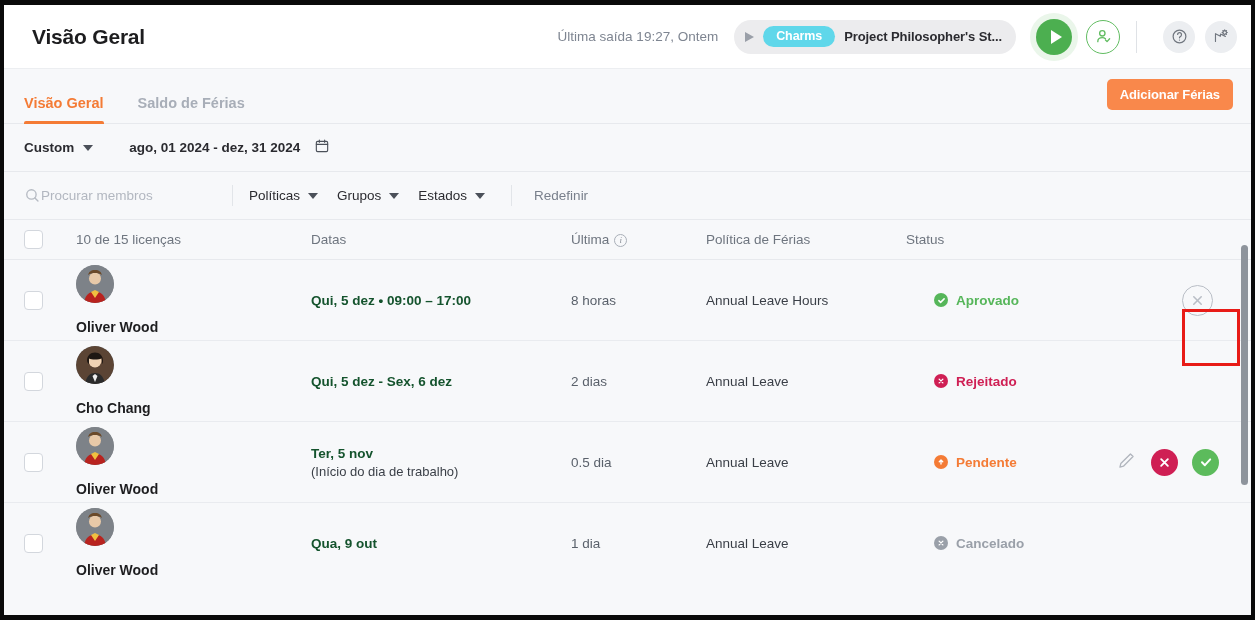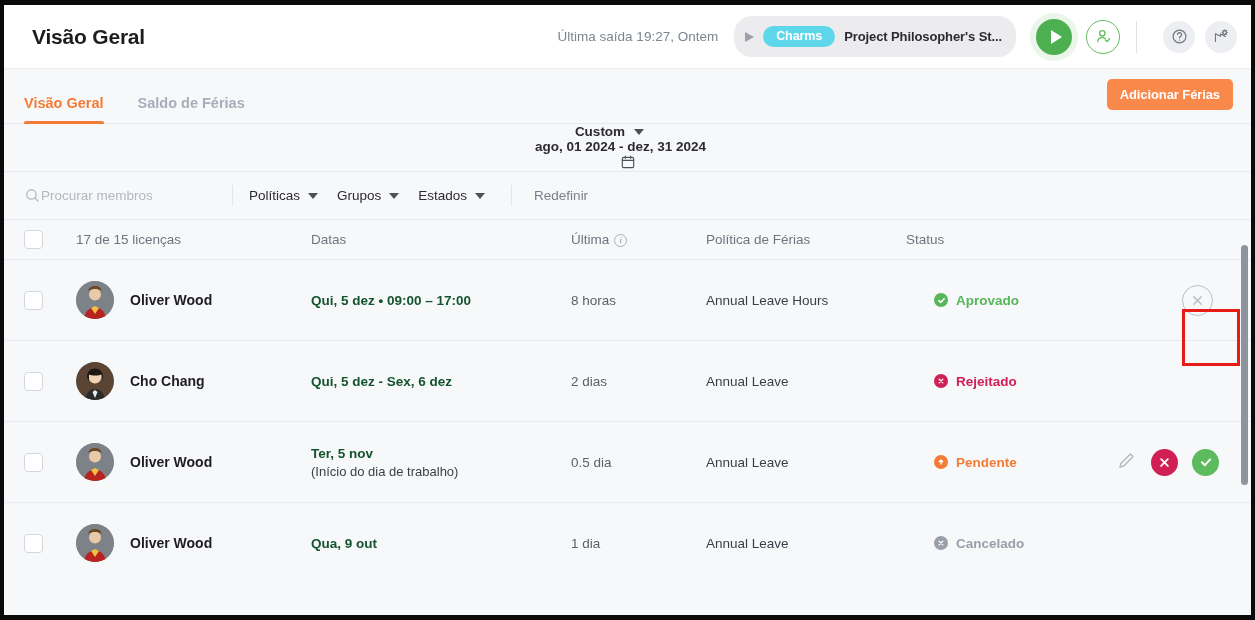--- a/index.html
+++ b/index.html
@@ -44,21 +44,21 @@
     font-size: 13.5px;
     color: #7e8591;
     margin-right: 16px;
     white-space: nowrap;
   }
   .timer-pill {
     display: flex;
     align-items: center;
     background: #ececee;
     border-radius: 18px;
-    height: 41px;
+    height: 34px;
     padding: 0 14px 0 8px;
     gap: 9px;
   }
   .play-mini {
     width: 0; height: 0;
     border-left: 9px solid #9a9fa8;
     border-top: 5.5px solid transparent;
     border-bottom: 5.5px solid transparent;
     margin-left: 3px;
   }
@@ -158,21 +158,20 @@
     cursor: pointer;
   }
 
   
   .daterow {
     height: 48px;
     display: flex;
     align-items: center;
     padding: 0 20px;
     border-bottom: 1px solid #e7e9ed;
-    flex-direction: column;
   }
   .custom-sel {
     display: flex; align-items: center; gap: 9px;
     font-size: 13.5px; font-weight: bold; color: #2b2b30;
     margin-right: 36px;
   }
   .caret {
     width: 0; height: 0;
     border-left: 5px solid transparent;
     border-right: 5px solid transparent;
@@ -250,21 +249,21 @@
     overflow: hidden;
   }
   .row {
     display: flex;
     align-items: center;
     min-height: 81px;
     padding: 0 20px;
     border-bottom: 1px solid #e9ebef;
     background: #f7f8fa;
   }
-  .row .c-name { display: flex; align-items: center; gap: 16px; }
+  .row .c-name { display: flex; gap: 16px; flex-direction: column; }
   .avatar {
     width: 38px; height: 38px; border-radius: 50%;
     flex: 0 0 38px;
     background: #8b8f94;
     position: relative;
     overflow: hidden;
   }
   .uname { font-size: 14px; font-weight: bold; color: #1d1d1f; }
   .dates-main { font-size: 13.5px; font-weight: bold; color: #14532d; }
   .dates-sub { font-size: 13px; color: #3a3f47; margin-top: 3px; }
@@ -402,21 +401,21 @@
       </div>
     </div>
     <div class="vline"></div>
     <div class="reset-link">Redefinir</div>
   </div>
 
   <div class="tablehead">
     <div class="c-chk">
       <div class="chk"></div>
     </div>
-    <div class="c-name th">17 de 15 licenças</div>
+    <div class="c-name th">10 de 15 licenças</div>
     <div class="c-dates th">Datas</div>
     <div class="c-dur th">
       <span>Última</span><span class="info-i">i</span>
     </div>
     <div class="c-pol th">Política de Férias</div>
     <div class="c-stat th">Status</div>
     <div class="c-act"></div>
   </div>
 
   <div class="rows-area">

